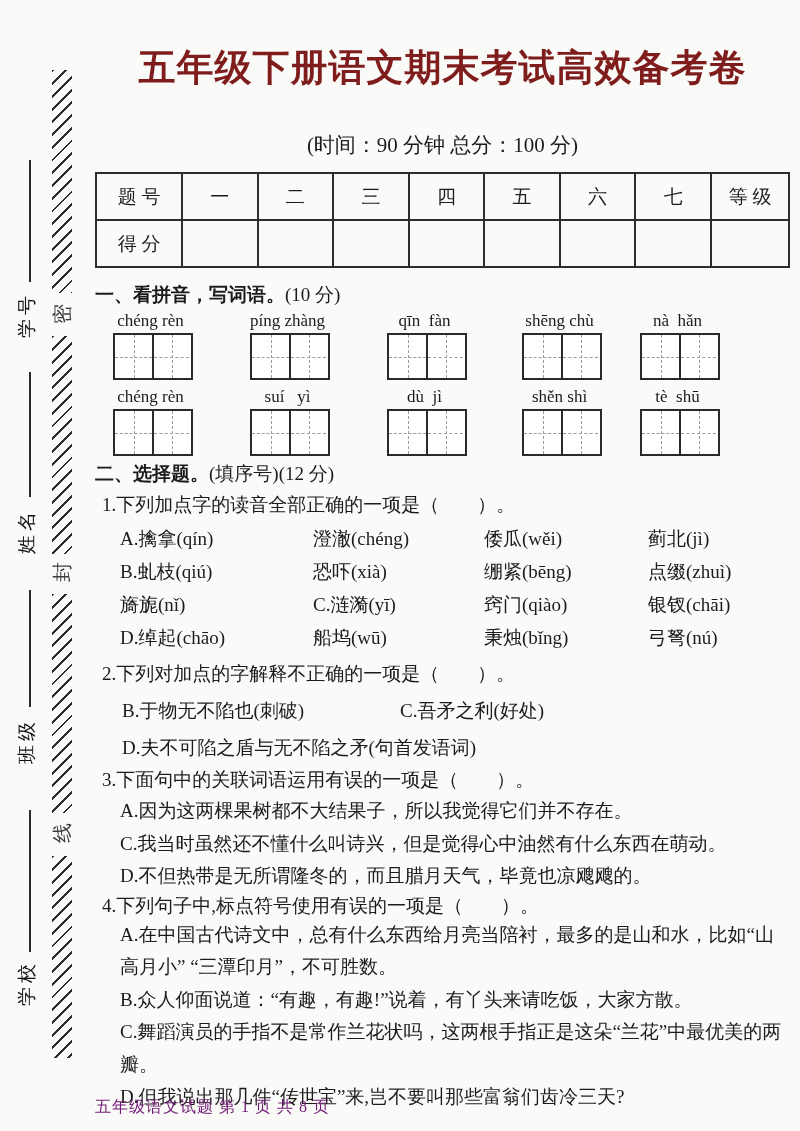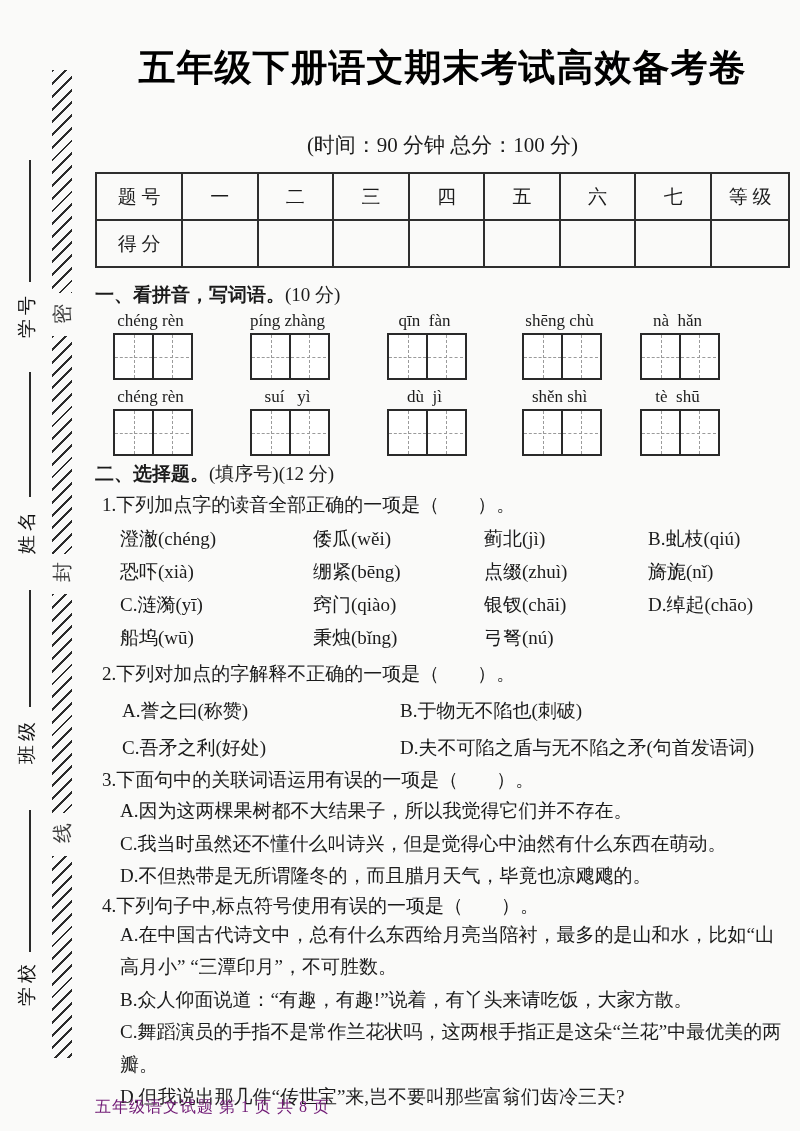--- a/index.html
+++ b/index.html
@@ -31,21 +31,21 @@
   .h3 { top:594px; height:219px; }
   .h4 { top:856px; height:202px; }
   .seal-char {
     position:absolute; left:62px; font-size:20px; color:#3d3d3d;
     transform:translate(-50%,-50%) rotate(-90deg);
   }
 
   
   #main { position:absolute; left:95px; top:0; width:695px; }
   .title { margin-top:42px; text-align:center; font-size:37px; line-height:52px;
-           font-weight:900; letter-spacing:1px; color:#000000; }
+           font-weight:900; letter-spacing:1px; color:#7f1d1d; }
   .subtitle { margin-top:37px; text-align:center; font-size:21px; line-height:29px; }
 
   table.score { margin-top:12px; width:695px; border-collapse:collapse; table-layout:fixed; }
   table.score td { border:2px solid #2e2e2e; height:47px; text-align:center;
                    font-size:19px; padding:0; }
   table.score td.hcell { width:86px; }
   table.score td.gcell { width:78px; }
 
   .sec-h { font-size:19px; line-height:26px; }
   .sec-h .b { font-weight:bold; }
@@ -220,40 +220,40 @@
             <div class="wcell"></div>
             <div class="wcell"></div>
           </div>
       </div>
     </div>
 
     <div class="sec-h sh2"><span class="b">二、选择题。</span><span>(填序号)(12 分)</span></div>
 
     <div class="stem">1.下列加点字的读音全部正确的一项是（　　）。</div>
     <div class="q1grid">
+      <span>A.<span class="dot">擒</span>拿(qín)</span>
       <span>澄<span class="dot">澈</span>(chéng)</span>
       <span><span class="dot">倭</span>瓜(wěi)</span>
       <span><span class="dot">蓟</span>北(jì)</span>
       <span>B.<span class="dot">虬</span>枝(qiú)</span>
       <span>恐<span class="dot">吓</span>(xià)</span>
       <span><span class="dot">绷</span>紧(bēng)</span>
       <span>点<span class="dot">缀</span>(zhuì)</span>
       <span>旖<span class="dot">旎</span>(nǐ)</span>
       <span>C.涟<span class="dot">漪</span>(yī)</span>
       <span><span class="dot">窍</span>门(qiào)</span>
       <span>银<span class="dot">钗</span>(chāi)</span>
       <span>D.<span class="dot">绰</span>起(chāo)</span>
       <span>船<span class="dot">坞</span>(wū)</span>
       <span><span class="dot">秉</span>烛(bǐng)</span>
       <span>弓<span class="dot">弩</span>(nú)</span>
     </div>
 
     <div class="stem st2">2.下列对加点的字解释不正确的一项是（　　）。</div>
     <div class="q2grid">
-      <span>A.<span class="dot">誉</span>之曰(称赞)</span>
       <span>B.于物无不<span class="dot">陷</span>也(刺破)</span>
       <span>C.吾矛之<span class="dot">利</span>(好处)</span>
       <span>D.<span class="dot">夫</span>不可陷之盾与无不陷之矛(句首发语词)</span>
     </div>
 
     <div class="stem st3">3.下面句中的关联词语运用有误的一项是（　　）。</div>
     <div class="q3list">
       <div>A.因为这两棵果树都不大结果子，所以我觉得它们并不存在。</div>
       <div>C.我当时虽然还不懂什么叫诗兴，但是觉得心中油然有什么东西在萌动。</div>
       <div>D.不但热带是无所谓隆冬的，而且腊月天气，毕竟也凉飕飕的。</div>

